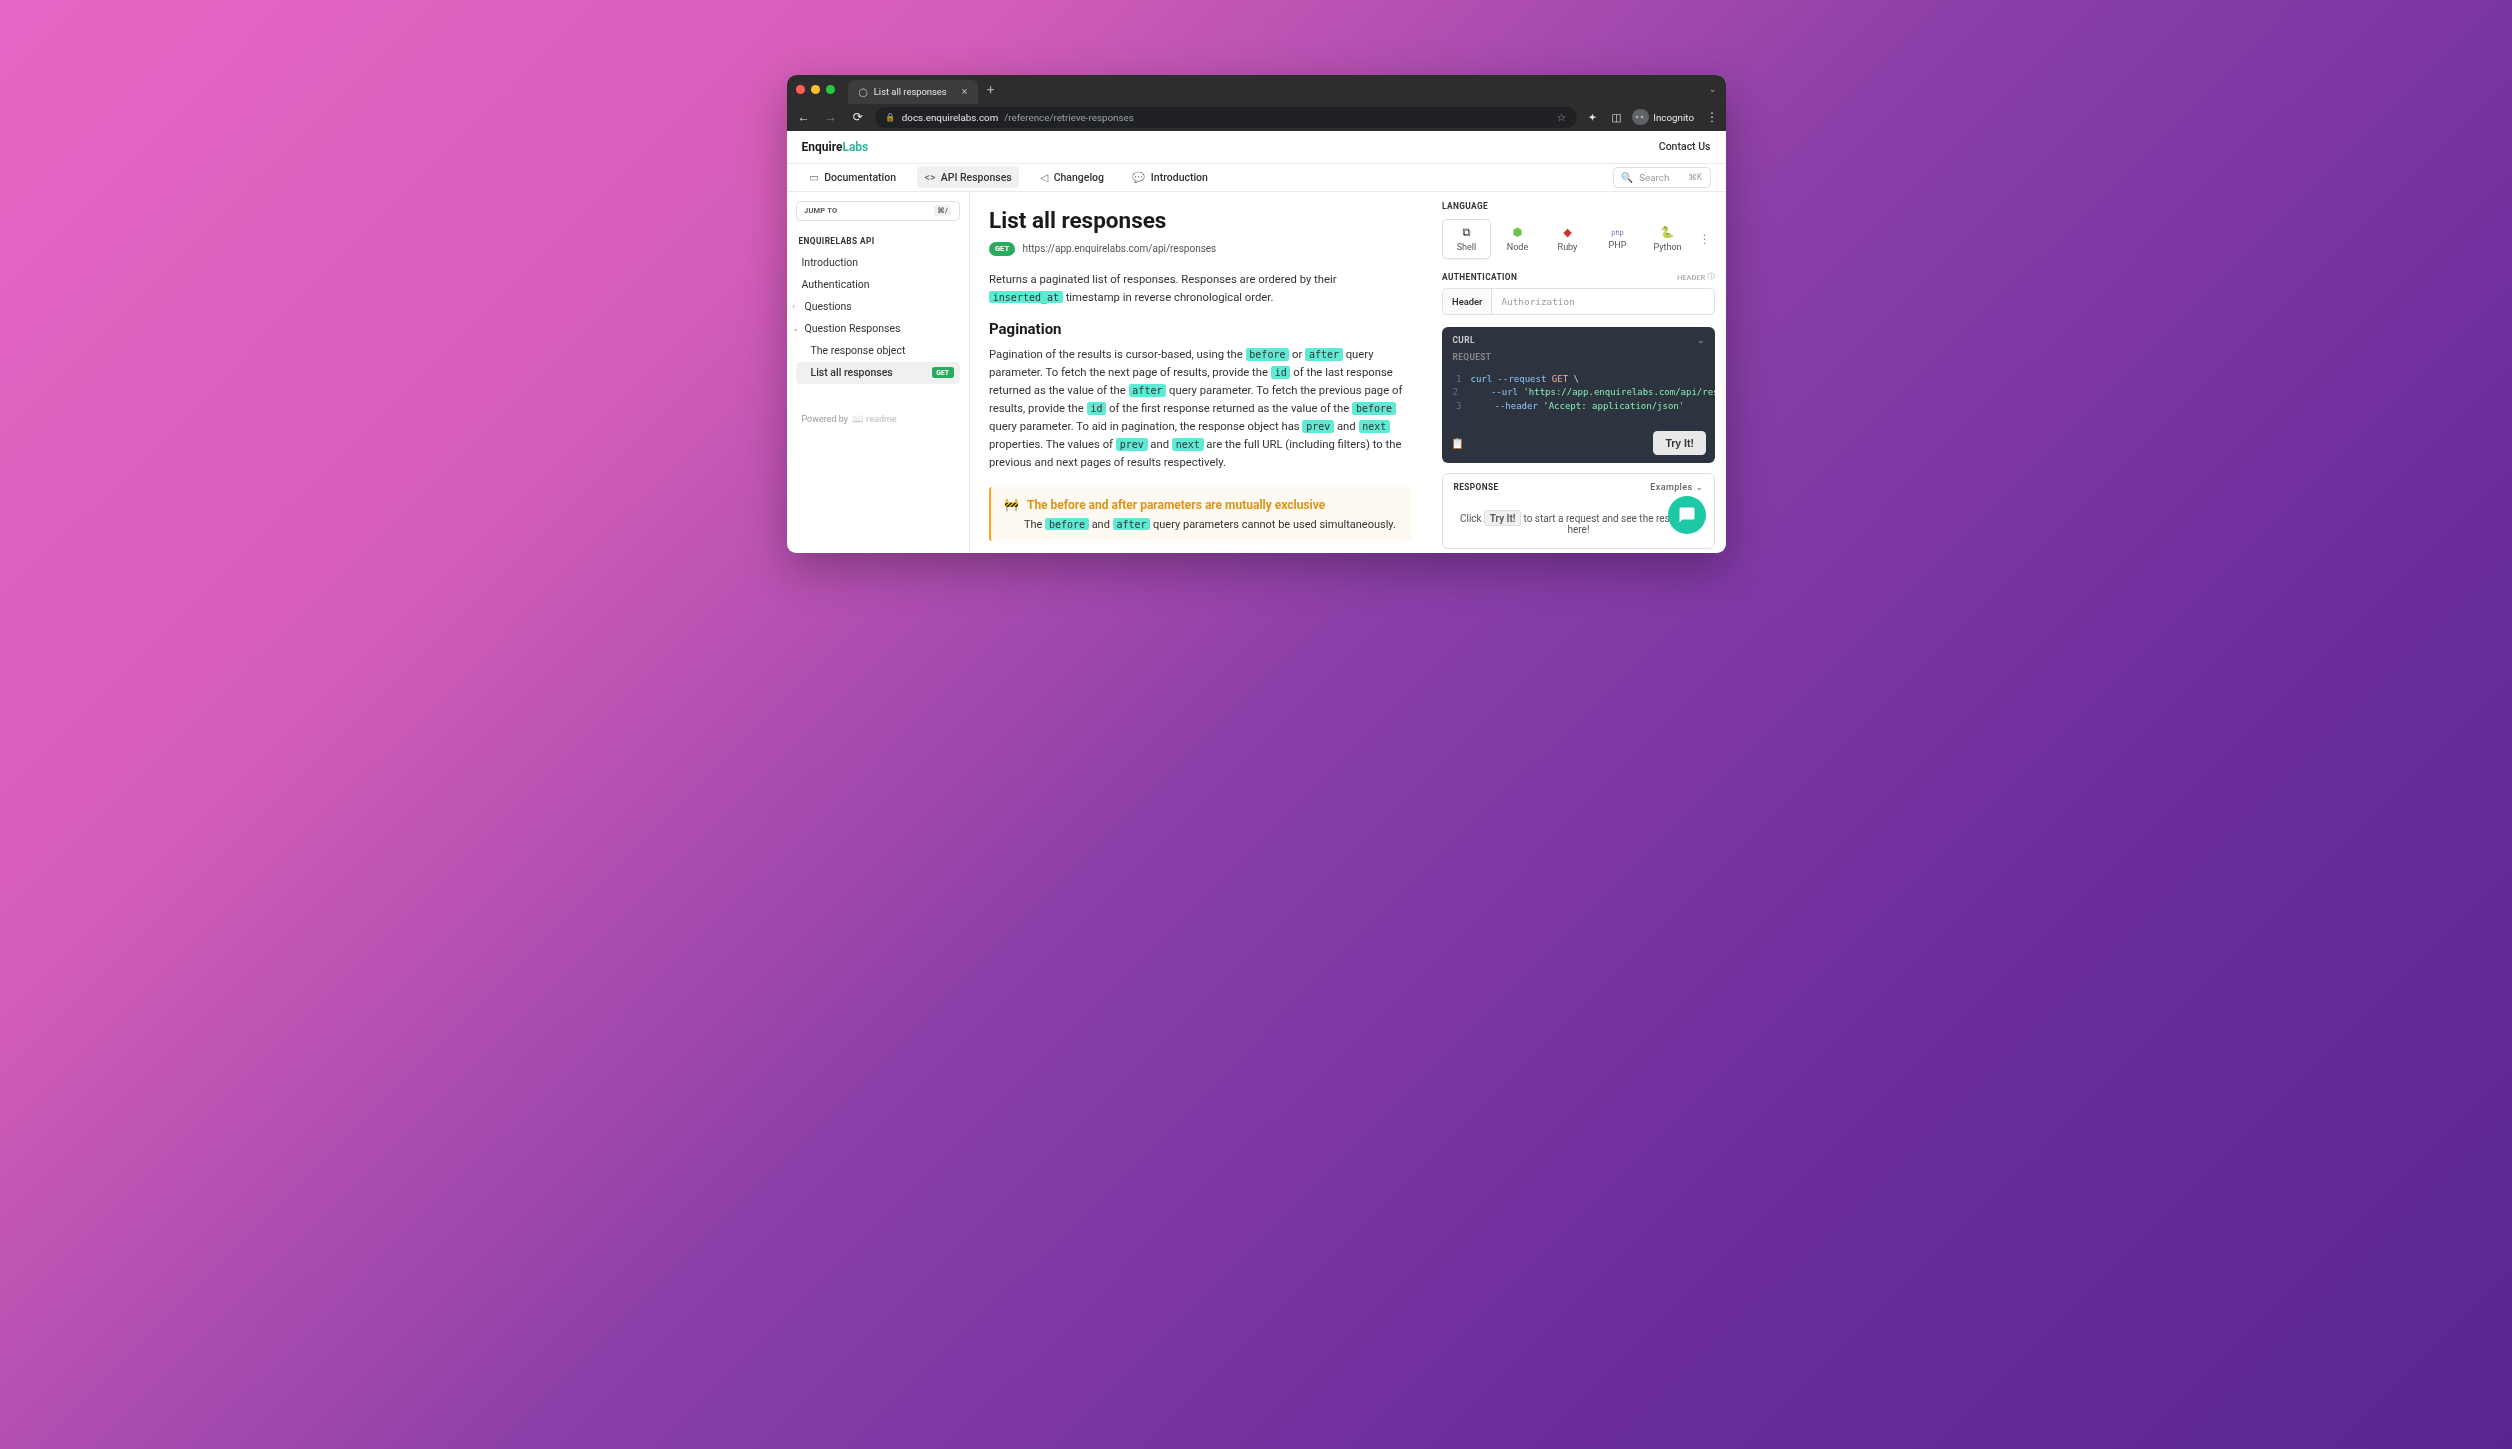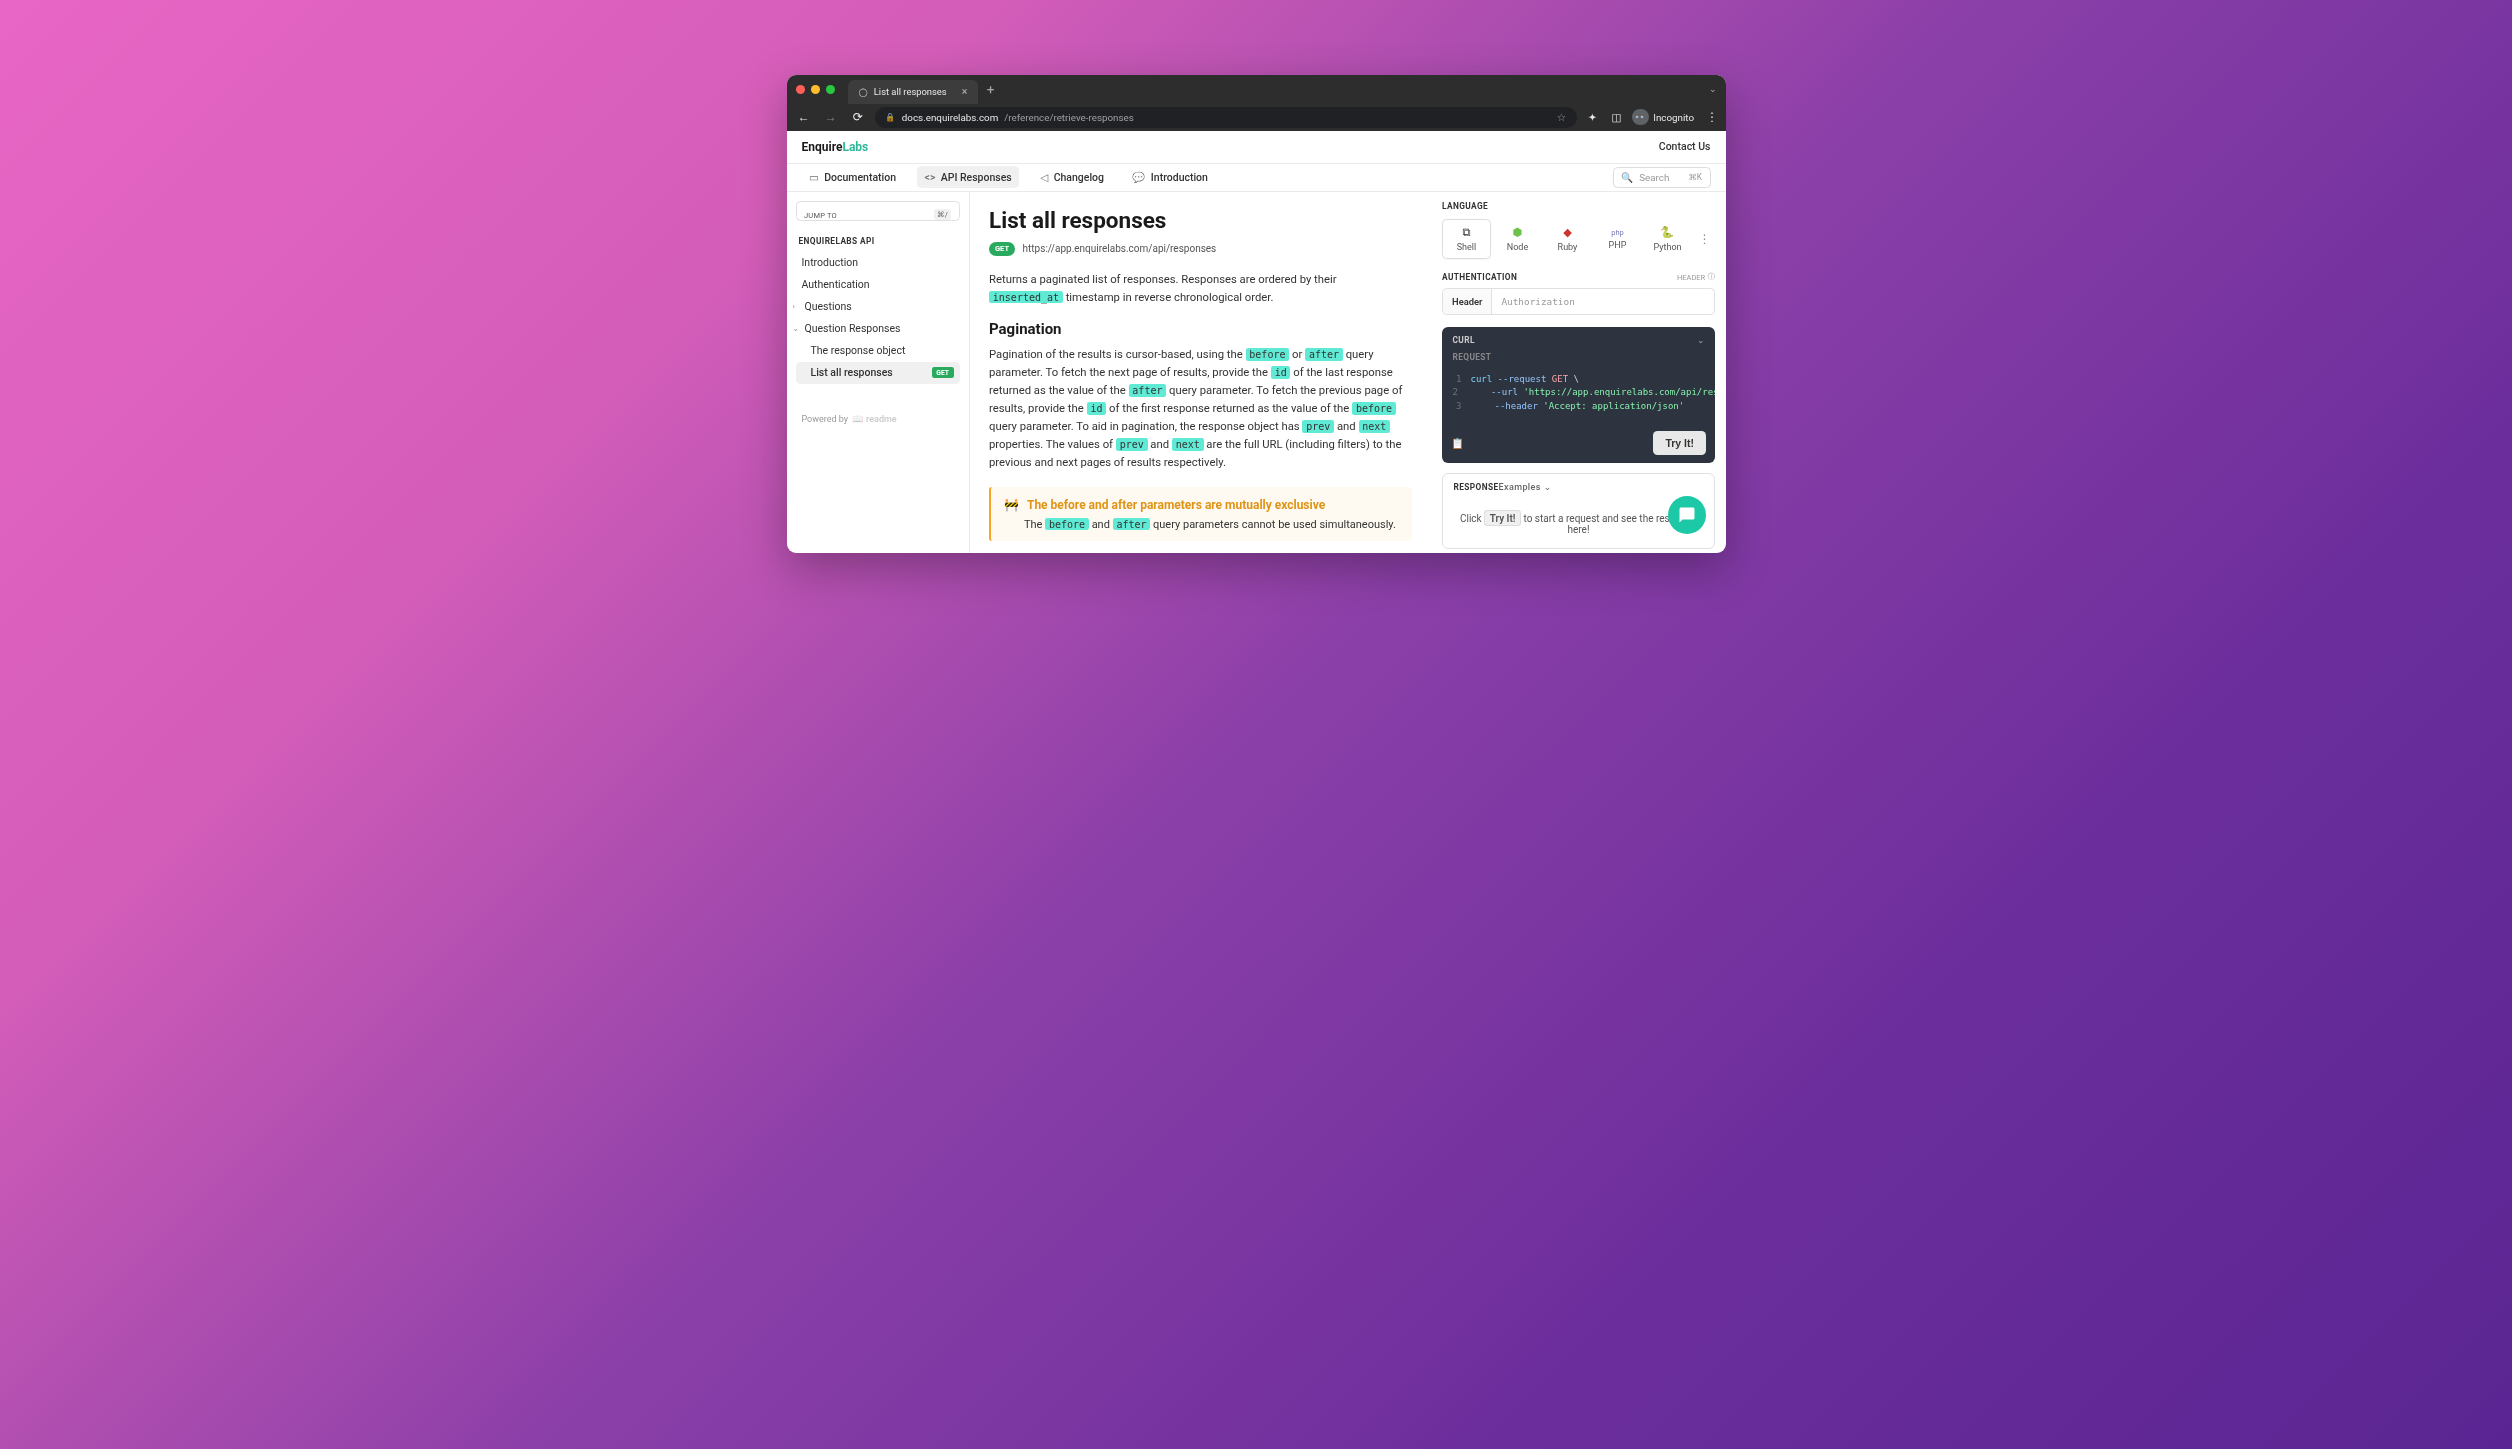--- a/index.html
+++ b/index.html
@@ -131,24 +131,24 @@
 .sidebar {
   width: 183px;
   border-right: 0.8px solid #eaeaea;
   padding: 9px;
 }
 .jumpto {
   border: 0.8px solid #e0e0e0;
   border-radius: 4.5px;
   height: 19.5px;
   display: flex;
-  align-items: flex-end;
+  align-items: center;
   padding: 0 7.5px;
   font-size: 7.5px;
-  font-weight: 400;
+  font-weight: 700;
   color: #555;
   letter-spacing: 0.2px;
 }
 .jumpto .spacer { flex: 1; }
 .jumpto-kbd { font-size: 7.5px; background: #f0f0f0; padding: 0.8px 3px; border-radius: 2.3px; color: #666; }
 .sidebar-heading {
   font-size: 8.3px;
   font-weight: 700;
   color: #333;
   letter-spacing: 0.4px;
@@ -232,21 +232,21 @@
 .tok-cmd { color: #7dd3fc; }
 .tok-flag { color: #93c5fd; }
 .tok-method { color: #fca5a5; }
 .tok-str { color: #86efac; }
 .code-plain { color: #d1d5db; }
 .code-actions { display: flex; align-items: center; justify-content: space-between; padding: 7.5px 9px; }
 .copy-btn { color: #aaa; font-size: 10.5px; }
 .tryit { background: #e8e8e8; color: #333; font-weight: 700; font-size: 10.5px; padding: 6px 12px; border-radius: 4.5px; border: none; }
 
 .response-block { border: 0.8px solid #e0e0e0; border-radius: 6px; }
-.resp-head { display: flex; align-items: center; justify-content: flex-start; padding: 7.5px 10.5px; font-size: 8.3px; font-weight: 700; color: #333; letter-spacing: 0.4px; }
+.resp-head { display: flex; align-items: center; justify-content: space-between; padding: 7.5px 10.5px; font-size: 8.3px; font-weight: 700; color: #333; letter-spacing: 0.4px; }
 .examples { font-size: 9px; color: #666; font-weight: 500; display: flex; align-items: center; gap: 3px; }
 .resp-body { padding: 13.5px 10.5px; font-size: 10px; color: #555; text-align: center; }
 .tryit-small { background: #f0f0f0; padding: 1.5px 4.5px; border-radius: 3px; font-weight: 600; border: 0.8px solid #ddd; }
 
 .chat-fab {
   position: absolute;
   right: 19.5px;
   bottom: 19.5px;
   width: 38px;
   height: 38px;

